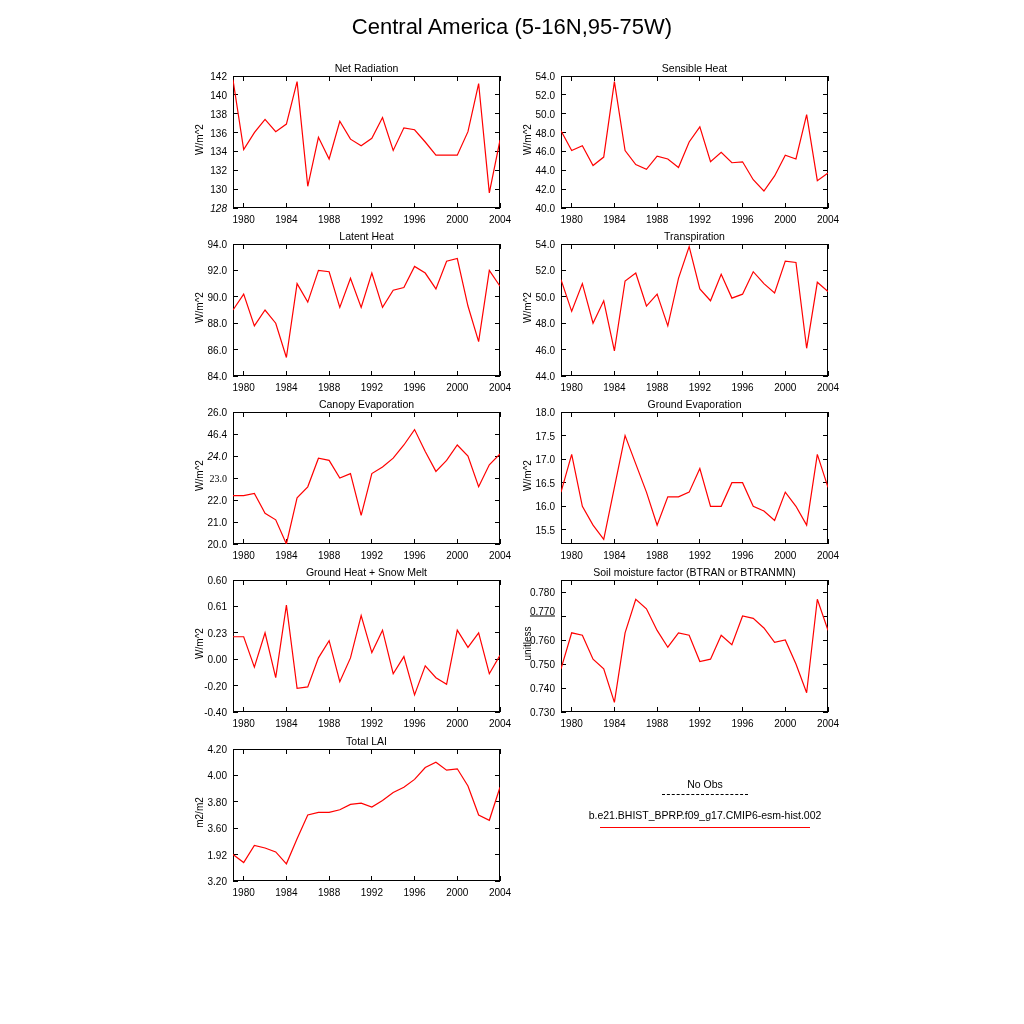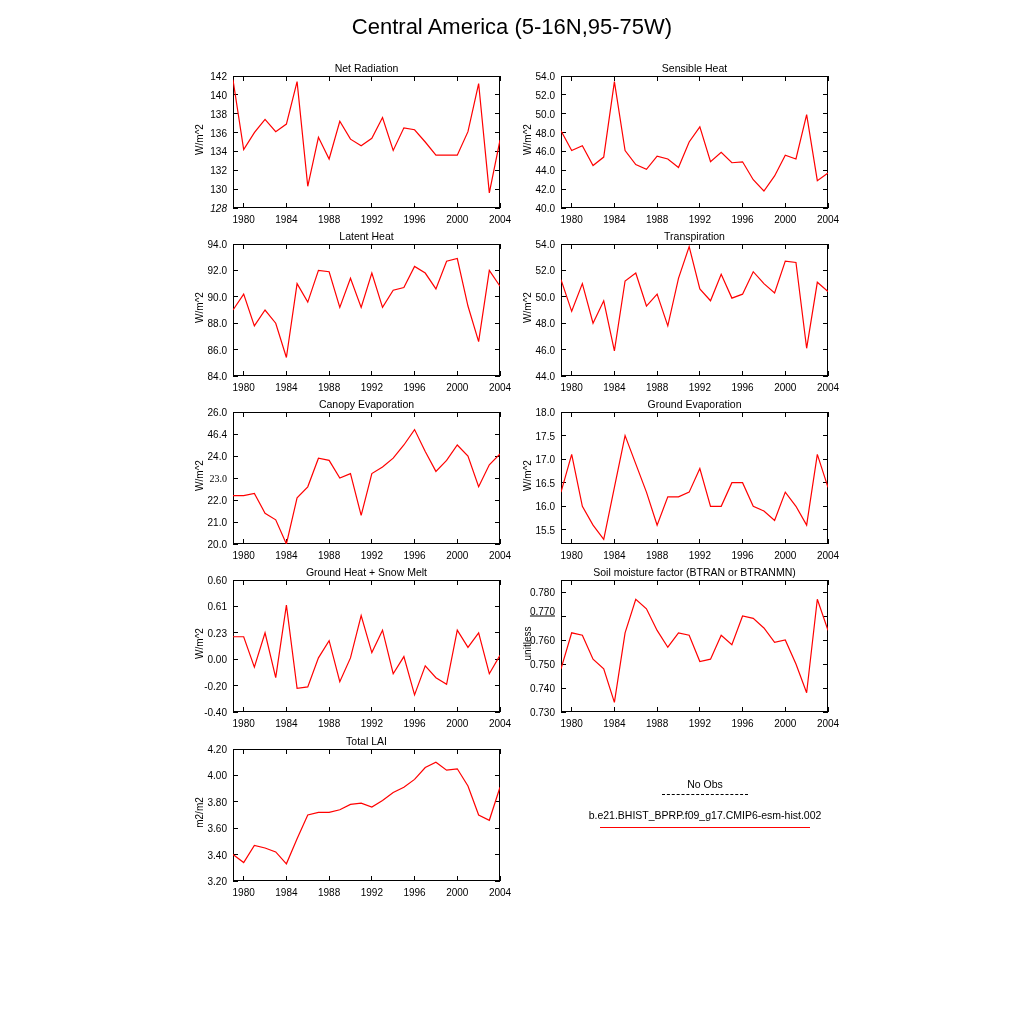--- a/index.html
+++ b/index.html
@@ -279,21 +279,21 @@
       <div style="position: absolute; left: 262px; top: 131.5px; width: 5px; height: 1px; background: rgb(0, 0, 0);"></div>
       <div class="ytick" style="top: 110px; right: 273px; width: 60px;">21.0</div>
       <div style="position: absolute; left: 0px; top: 109.5px; width: 5px; height: 1px; background: rgb(0, 0, 0);"></div>
       <div style="position: absolute; left: 262px; top: 109.5px; width: 5px; height: 1px; background: rgb(0, 0, 0);"></div>
       <div class="ytick" style="top: 88px; right: 273px; width: 60px;">22.0</div>
       <div style="position: absolute; left: 0px; top: 87.5px; width: 5px; height: 1px; background: rgb(0, 0, 0);"></div>
       <div style="position: absolute; left: 262px; top: 87.5px; width: 5px; height: 1px; background: rgb(0, 0, 0);"></div>
       <div class="ytick" style="top: 66px; right: 273px; width: 60px; font-family: Liberation Serif, serif;">23.0</div>
       <div style="position: absolute; left: 0px; top: 65.5px; width: 5px; height: 1px; background: rgb(0, 0, 0);"></div>
       <div style="position: absolute; left: 262px; top: 65.5px; width: 5px; height: 1px; background: rgb(0, 0, 0);"></div>
-      <div class="ytick" style="top: 44px; right: 273px; width: 60px;">24.0</div>
+      <div class="ytick" style="top: 44px; right: 273px; width: 60px; font-style: italic;">24.0</div>
       <div style="position: absolute; left: 0px; top: 43.5px; width: 5px; height: 1px; background: rgb(0, 0, 0);"></div>
       <div style="position: absolute; left: 262px; top: 43.5px; width: 5px; height: 1px; background: rgb(0, 0, 0);"></div>
       <div class="ytick" style="top: 22px; right: 273px; width: 60px;">46.4</div>
       <div style="position: absolute; left: 0px; top: 21.5px; width: 5px; height: 1px; background: rgb(0, 0, 0);"></div>
       <div style="position: absolute; left: 262px; top: 21.5px; width: 5px; height: 1px; background: rgb(0, 0, 0);"></div>
       <div class="ytick" style="top: 0px; right: 273px; width: 60px;">26.0</div>
       <div style="position: absolute; left: 0px; top: -0.5px; width: 5px; height: 1px; background: rgb(0, 0, 0);"></div>
       <div style="position: absolute; left: 262px; top: -0.5px; width: 5px; height: 1px; background: rgb(0, 0, 0);"></div>
       <div class="xtick" style="left: 10.68px; top: 138px; width: 50px; margin-left: -25px; transform: none;">1980</div>
       <div style="position: absolute; left: 10.18px; top: 127px; width: 1px; height: 5px; background: rgb(0, 0, 0);"></div>
@@ -481,21 +481,21 @@
         <polyline points="0.00,88.80 10.68,52.80 21.36,55.20 32.04,79.20 42.72,88.80 53.40,122.40 64.08,52.80 74.76,19.20 85.44,28.80 96.12,50.40 106.80,67.20 117.48,52.80 128.16,55.20 138.84,81.60 149.52,79.20 160.20,55.20 170.88,64.80 181.56,36.00 192.24,38.40 202.92,48.00 213.60,62.40 224.28,60.00 234.96,84.00 245.64,112.80 256.32,19.20 267.00,50.40" fill="none" stroke="#ff0000" stroke-width="1.2" clip-path="url(#clip7)"></polyline>
       </svg>
     </div>
     <div class="panel" style="left: 233px; top: 749px; width: 267px; height: 132px;">
       <div class="panel-title">Total LAI</div>
       <div class="plotbox"></div>
       <div class="ylabel" style="left: -74px; top: 58px; width: 80px; text-align: center;">m2/m2</div>
       <div class="ytick" style="top: 132px; right: 273px; width: 60px;">3.20</div>
       <div style="position: absolute; left: 0px; top: 131.5px; width: 5px; height: 1px; background: rgb(0, 0, 0);"></div>
       <div style="position: absolute; left: 262px; top: 131.5px; width: 5px; height: 1px; background: rgb(0, 0, 0);"></div>
-      <div class="ytick" style="top: 105.6px; right: 273px; width: 60px;">3.40</div>
+      <div class="ytick" style="top: 105.6px; right: 273px; width: 60px;">1.92</div>
       <div style="position: absolute; left: 0px; top: 105.1px; width: 5px; height: 1px; background: rgb(0, 0, 0);"></div>
       <div style="position: absolute; left: 262px; top: 105.1px; width: 5px; height: 1px; background: rgb(0, 0, 0);"></div>
       <div class="ytick" style="top: 79.2px; right: 273px; width: 60px;">3.60</div>
       <div style="position: absolute; left: 0px; top: 78.7px; width: 5px; height: 1px; background: rgb(0, 0, 0);"></div>
       <div style="position: absolute; left: 262px; top: 78.7px; width: 5px; height: 1px; background: rgb(0, 0, 0);"></div>
       <div class="ytick" style="top: 52.8px; right: 273px; width: 60px;">3.80</div>
       <div style="position: absolute; left: 0px; top: 52.3px; width: 5px; height: 1px; background: rgb(0, 0, 0);"></div>
       <div style="position: absolute; left: 262px; top: 52.3px; width: 5px; height: 1px; background: rgb(0, 0, 0);"></div>
       <div class="ytick" style="top: 26.4px; right: 273px; width: 60px;">4.00</div>
       <div style="position: absolute; left: 0px; top: 25.9px; width: 5px; height: 1px; background: rgb(0, 0, 0);"></div>

